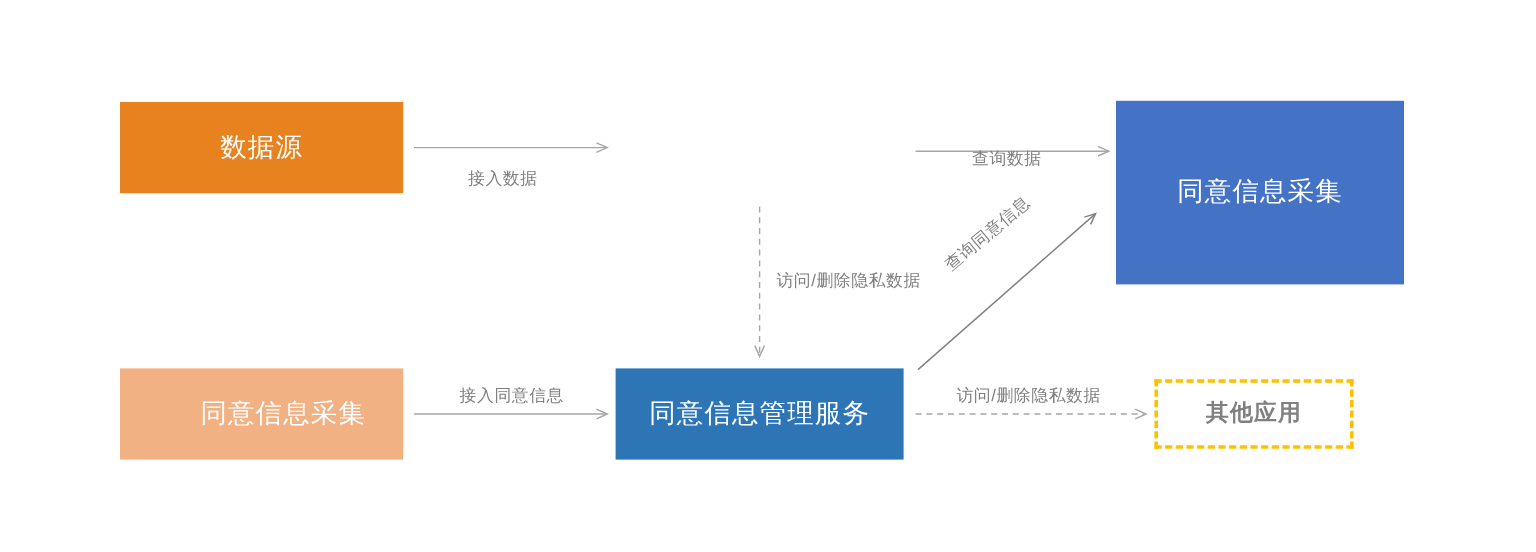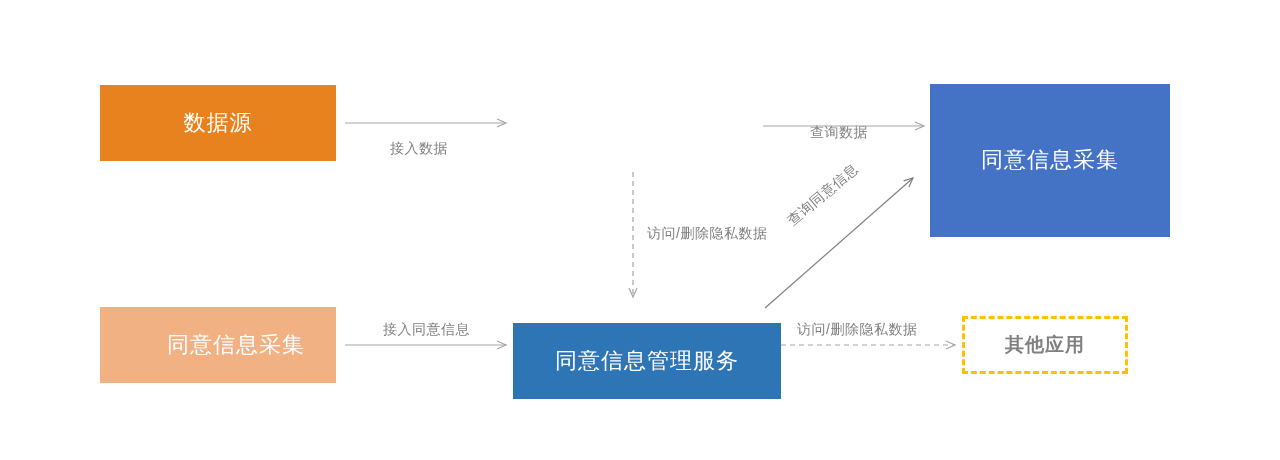--- a/index.html
+++ b/index.html
@@ -55,21 +55,21 @@
     font-size: 22px;
   }
   .n-consentcollect {
     left: 100px; top: 307px; width: 236px; height: 76px;
     background: #F2B183;
     color: #ffffff;
     font-size: 22px;
     padding-left: 36px;
   }
   .n-consentsvc {
-    left: 513px; top: 323px; width: 268px; height: 76px;
+    left: 513px; top: 307px; width: 240px; height: 76px;
     background: #2E75B6;
     color: #ffffff;
     font-size: 22px;
   }
   .n-otherapp {
     left: 962px; top: 316px; width: 166px; height: 58px;
     background: #ffffff;
     border: 3px dashed #FFC000;
     color: #808080;
     font-size: 19px;

